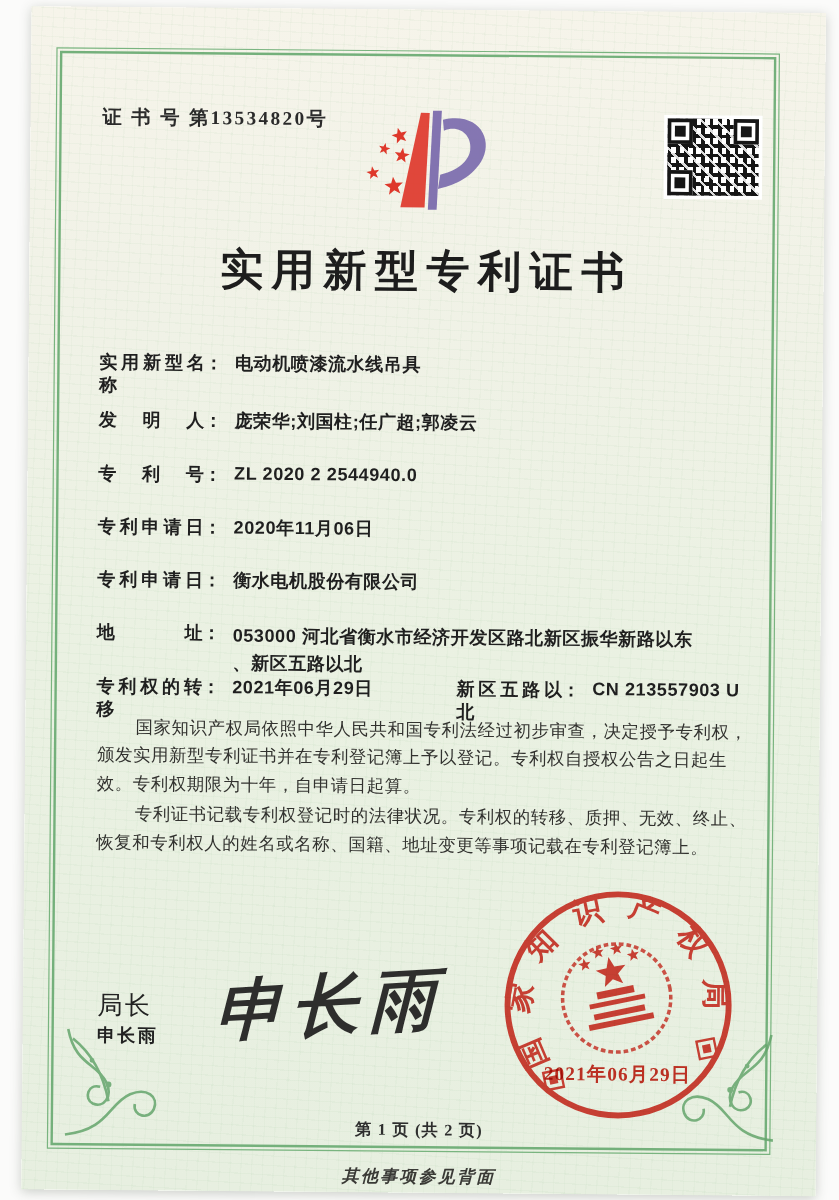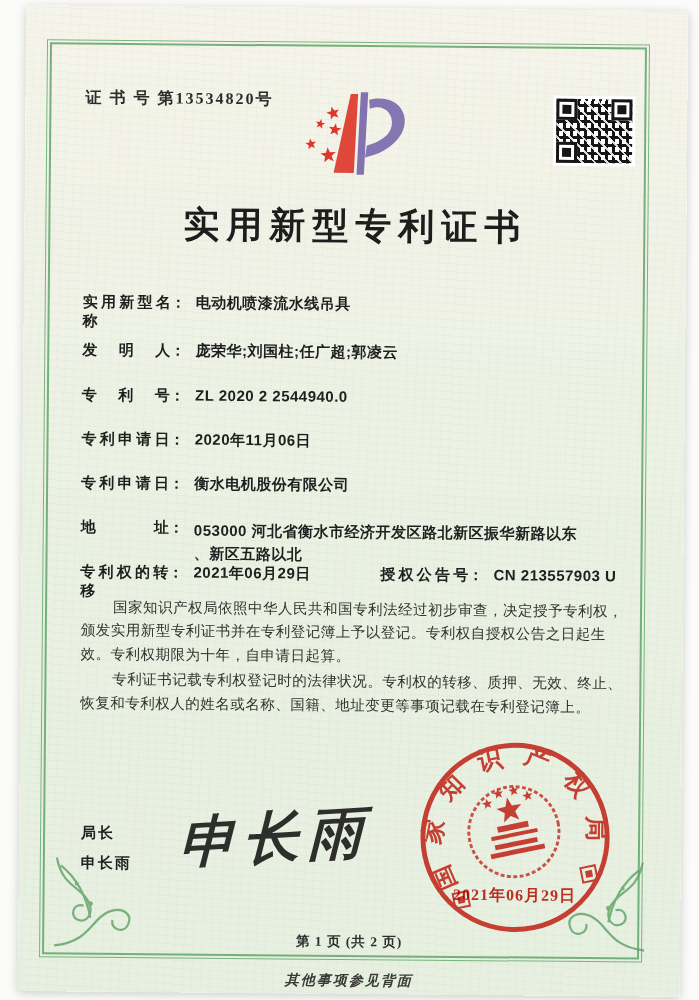--- a/index.html
+++ b/index.html
@@ -66,21 +66,21 @@
 
   
   .paras {
     left:60px; top:590px; width:552px;
     font-family:"Liberation Serif","DejaVu Serif",serif;
     font-size:14.5px; color:#32322f; line-height:1.62; letter-spacing:.5px;
   }
   .paras p { margin:0 0 2px 0; text-indent:2.2em; }
 
   
-  .sig-title { left:62px; top:818px; font-size:15px; font-weight:700; color:#222; letter-spacing:2px; }
+  .sig-title { left:62px; top:818px; font-size:21px; font-weight:400; color:#222; letter-spacing:2px; }
   .sig-name  { left:62px; top:848px; font-size:15px; font-weight:600; color:#222; letter-spacing:2px; }
   .sig-script {
     left:160px; top:792px; width:230px;
     font-family:"DejaVu Serif","Liberation Serif",serif;
     font-style:italic; font-weight:700; font-size:56px; color:#1a1a1a;
     letter-spacing:8px; transform:rotate(-4deg) skewX(-4deg); opacity:.9;
   }
 
   
   .seal { left:398px; top:730px; width:196px; height:196px;
@@ -165,21 +165,21 @@
     </div>
     <div class="abs row" style="top:512px">
       <span class="flabel">地址</span><span class="colon">：</span>
       <span class="fvalue wrap">053000 河北省衡水市经济开发区路北新区振华新路以东
 、新区五路以北</span>
     </div>
     <div class="abs row" style="top:557px">
       <span class="flabel">专利权的转移</span><span class="colon">：</span>
       <span class="fvalue">2021年06月29日</span>
       <span class="pair2">
-        <span class="flabel">授权公告号</span><span class="colon">：</span>
+        <span class="flabel">新区五路以北</span><span class="colon">：</span>
         <span class="fvalue">CN 213557903 U</span>
       </span>
     </div>
 
     <div class="abs paras">
       <p>国家知识产权局依照中华人民共和国专利法经过初步审查，决定授予专利权，颁发实用新型专利证书并在专利登记簿上予以登记。专利权自授权公告之日起生效。专利权期限为十年，自申请日起算。</p>
       <p>专利证书记载专利权登记时的法律状况。专利权的转移、质押、无效、终止、恢复和专利权人的姓名或名称、国籍、地址变更等事项记载在专利登记簿上。</p>
     </div>
 
     <div class="abs sig-title">局长</div>

